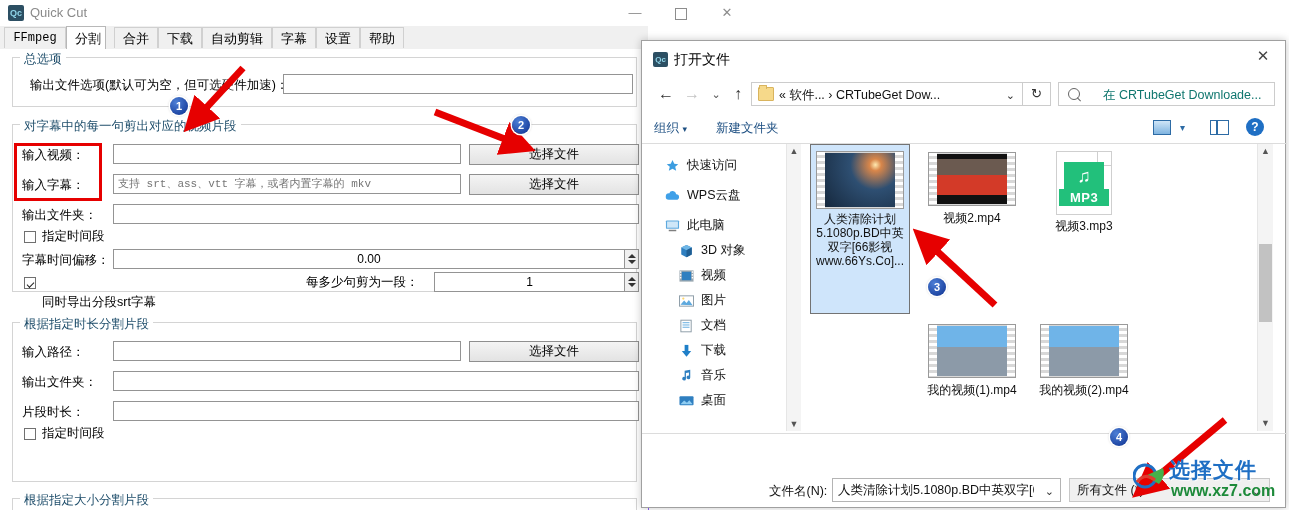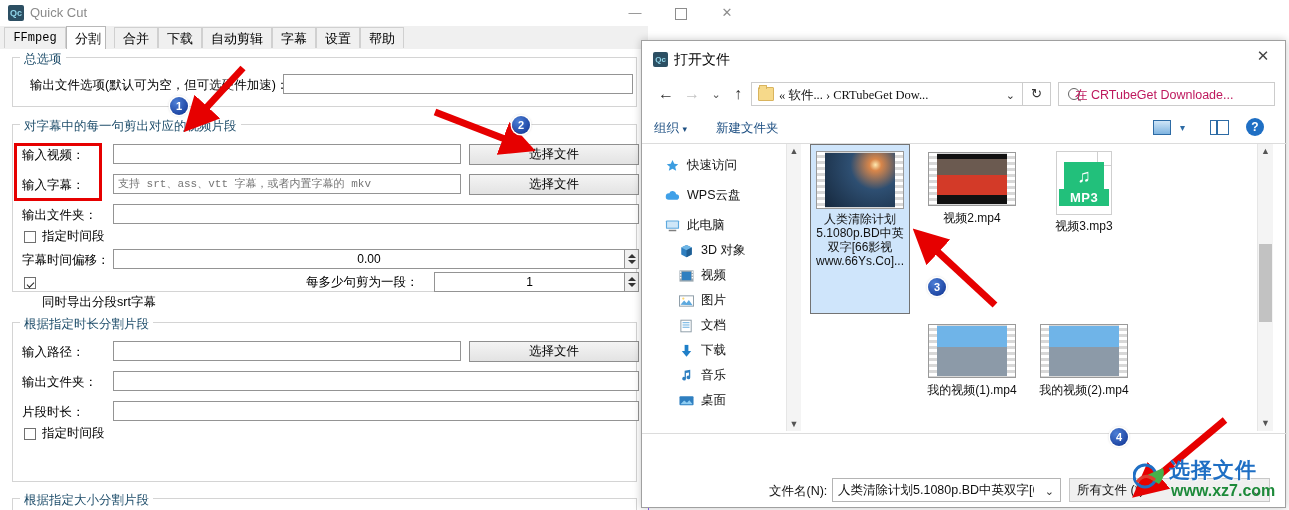--- a/index.html
+++ b/index.html
@@ -84,30 +84,30 @@
   #nav-back{left:12px;color:#333;}
   #nav-fwd{left:38px;color:#c3c3c3;}
   #nav-recent{left:62px;font-size:11px;color:#555;}
   #nav-up{left:84px;color:#333;}
   #addressbar{position:absolute;left:109px;top:5px;width:272px;height:24px;border:1px solid #cccccc;
     background:#fff;box-sizing:border-box;}
   #addr-folder{position:absolute;left:6px;top:4px;width:14px;height:12px;background:#f6d98a;
     border:1px solid #d9b45e;border-radius:1px;}
   #addr-folder:before{content:"";position:absolute;left:0;top:-3px;width:6px;height:3px;background:#f6d98a;
     border:1px solid #d9b45e;border-bottom:none;border-radius:1px 1px 0 0;}
-  #addr-text{position:absolute;left:27px;top:2px;font-size:12.5px;line-height:20px;color:#111;white-space:nowrap;font-family:Liberation Serif, serif;}
+  #addr-text{position:absolute;left:27px;top:2px;font-size:12.5px;line-height:20px;color:#111;white-space:nowrap;}
   #addr-chev{position:absolute;right:7px;top:3px;font-size:11px;color:#333;line-height:18px;}
   #refresh-btn{position:absolute;left:381px;top:5px;width:28px;height:24px;border:1px solid #cccccc;
     border-left:none;box-sizing:border-box;text-align:center;line-height:22px;font-size:13px;color:#333;}
   #searchbox{position:absolute;left:416px;top:5px;width:217px;height:24px;border:1px solid #cccccc;
     box-sizing:border-box;background:#fff;}
   #search-icon{position:absolute;left:9px;top:5px;width:10px;height:10px;border:1.4px solid #666;border-radius:50%;}
   #search-icon:after{content:"";position:absolute;left:8px;top:8px;width:5px;height:1.4px;background:#666;
     transform:rotate(45deg);transform-origin:left center;}
-  #search-ph{position:absolute;left:16px;top:2px;font-size:12.5px;line-height:20px;color:#be185d;white-space:nowrap;}
+  #search-ph{position:absolute;left:44px;top:2px;font-size:12.5px;line-height:20px;color:#0f766e;white-space:nowrap;}
   #cmdbar{position:absolute;left:0;top:72px;width:645px;height:30px;}
   #organize{position:absolute;left:12px;top:5px;font-size:12.5px;color:#1d4f82;line-height:20px;}
   #organize .cv{font-size:9px;}
   #newfolder{position:absolute;left:74px;top:5px;font-size:12.5px;color:#1d4f82;line-height:20px;}
   #viewicon{position:absolute;left:511px;top:7px;width:18px;height:15px;border:1.5px solid #2d6ba5;box-sizing:border-box;
     background:linear-gradient(#cfe5f7,#7fb4e0);}
   #viewchev{position:absolute;left:538px;top:7px;font-size:10px;color:#2d6ba5;line-height:15px;}
   #paneicon{position:absolute;left:568px;top:7px;width:19px;height:15px;border:1.5px solid #2d6ba5;box-sizing:border-box;}
   #paneicon:after{content:"";position:absolute;left:5px;top:0;bottom:0;width:1.5px;background:#2d6ba5;}
   #helpicon{position:absolute;left:604px;top:5px;width:18px;height:18px;border-radius:50%;background:#1f6fc4;

